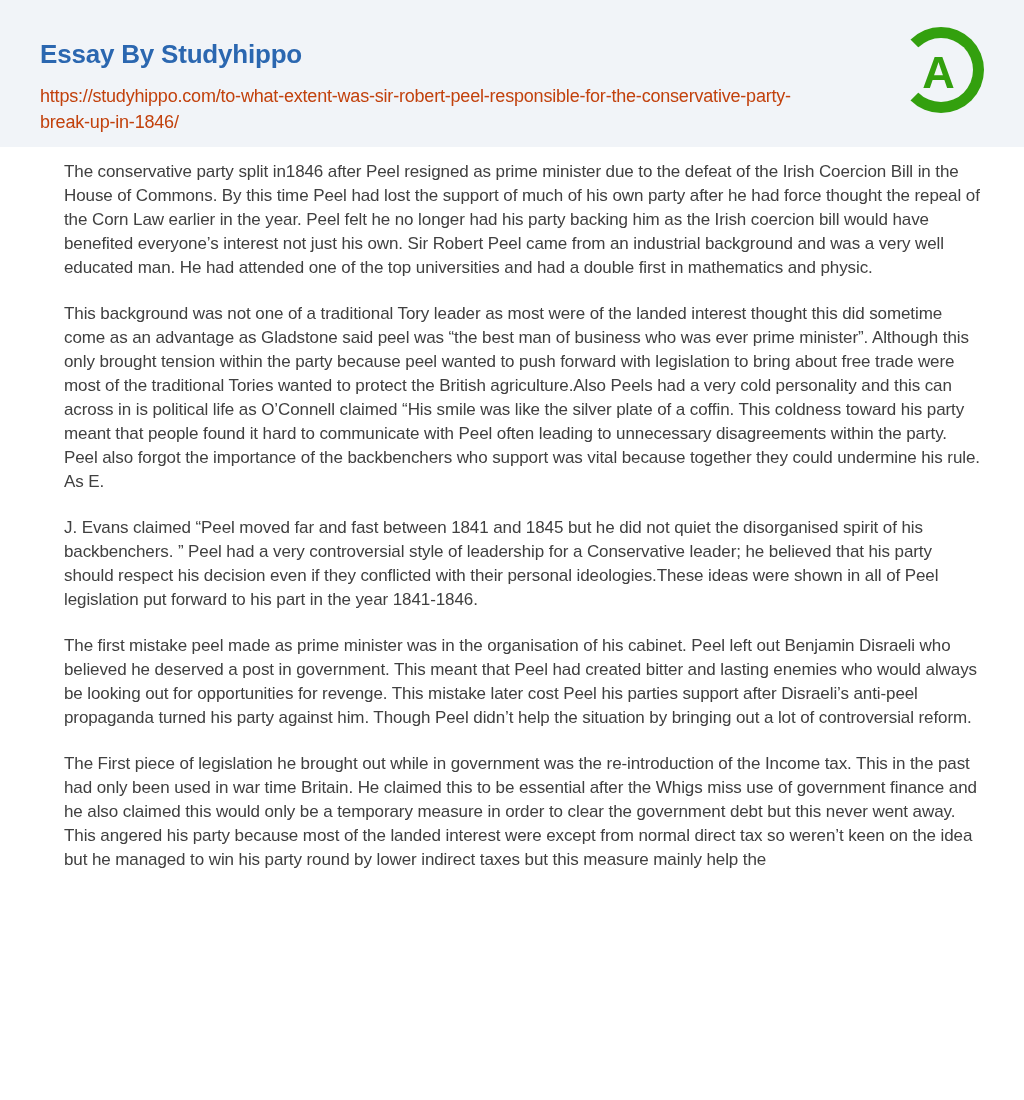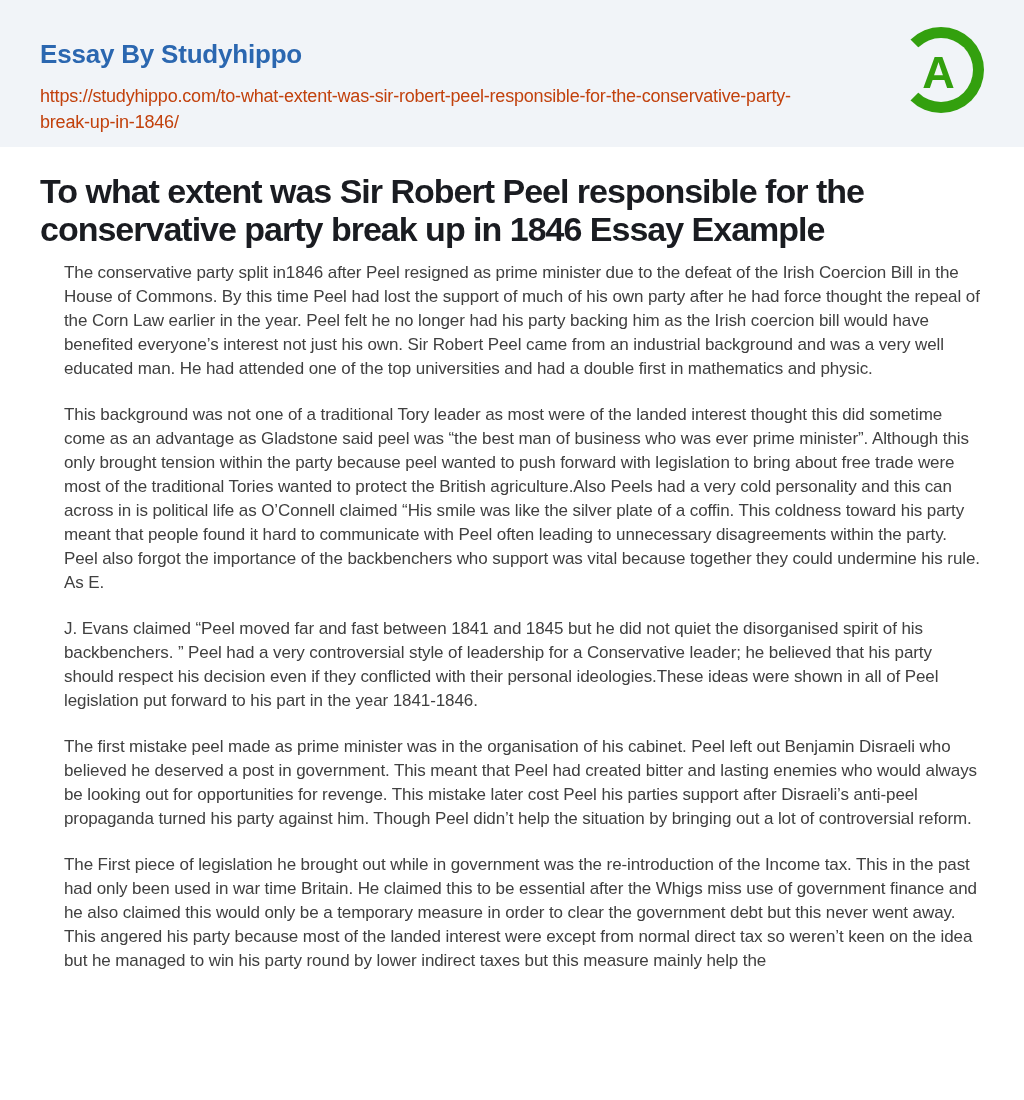--- a/index.html
+++ b/index.html
@@ -90,21 +90,20 @@
   <div class="brand">Essay By Studyhippo</div>
   <a class="source-url">https://studyhippo.com/to-what-extent-was-sir-robert-peel-responsible-for-the-conservative-party-break-up-in-1846/</a>
 
   <div class="logo">
     <div class="logo-arc"></div>
     <div class="logo-letter">A</div>
   </div>
 </div>
 
 <div class="article">
-  <h1 class="essay-title">To what extent was Sir Robert Peel responsible for the conservative party break up in 1846 Essay Example</h1>
 
   <div class="essay-body">
     <p>The conservative party split in1846 after Peel resigned as prime minister due to the defeat of the Irish Coercion Bill in the House of Commons. By this time Peel had lost the support of much of his own party after he had force thought the repeal of the Corn Law earlier in the year. Peel felt he no longer had his party backing him as the Irish coercion bill would have benefited everyone’s interest not just his own. Sir Robert Peel came from an industrial background and was a very well educated man. He had attended one of the top universities and had a double first in mathematics and physic.</p>
     <p>This background was not one of a traditional Tory leader as most were of the landed interest thought this did sometime come as an advantage as Gladstone said peel was “the best man of business who was ever prime minister”. Although this only brought tension within the party because peel wanted to push forward with legislation to bring about free trade were most of the traditional Tories wanted to protect the British agriculture.Also Peels had a very cold personality and this can across in is political life as O’Connell claimed “His smile was like the silver plate of a coffin. This coldness toward his party meant that people found it hard to communicate with Peel often leading to unnecessary disagreements within the party. Peel also forgot the importance of the backbenchers who support was vital because together they could undermine his rule. As E.</p>
     <p>J. Evans claimed “Peel moved far and fast between 1841 and 1845 but he did not quiet the disorganised spirit of his backbenchers. ” Peel had a very controversial style of leadership for a Conservative leader; he believed that his party should respect his decision even if they conflicted with their personal ideologies.These ideas were shown in all of Peel legislation put forward to his part in the year 1841-1846.</p>
     <p>The first mistake peel made as prime minister was in the organisation of his cabinet. Peel left out Benjamin Disraeli who believed he deserved a post in government. This meant that Peel had created bitter and lasting enemies who would always be looking out for opportunities for revenge. This mistake later cost Peel his parties support after Disraeli’s anti-peel propaganda turned his party against him. Though Peel didn’t help the situation by bringing out a lot of controversial reform.</p>
     <p>The First piece of legislation he brought out while in government was the re-introduction of the Income tax. This in the past had only been used in war time Britain. He claimed this to be essential after the Whigs miss use of government finance and he also claimed this would only be a temporary measure in order to clear the government debt but this never went away. This angered his party because most of the landed interest were except from normal direct tax so weren’t keen on the idea but he managed to win his party round by lower indirect taxes but this measure mainly help the</p>
   </div>
 </div>
 

